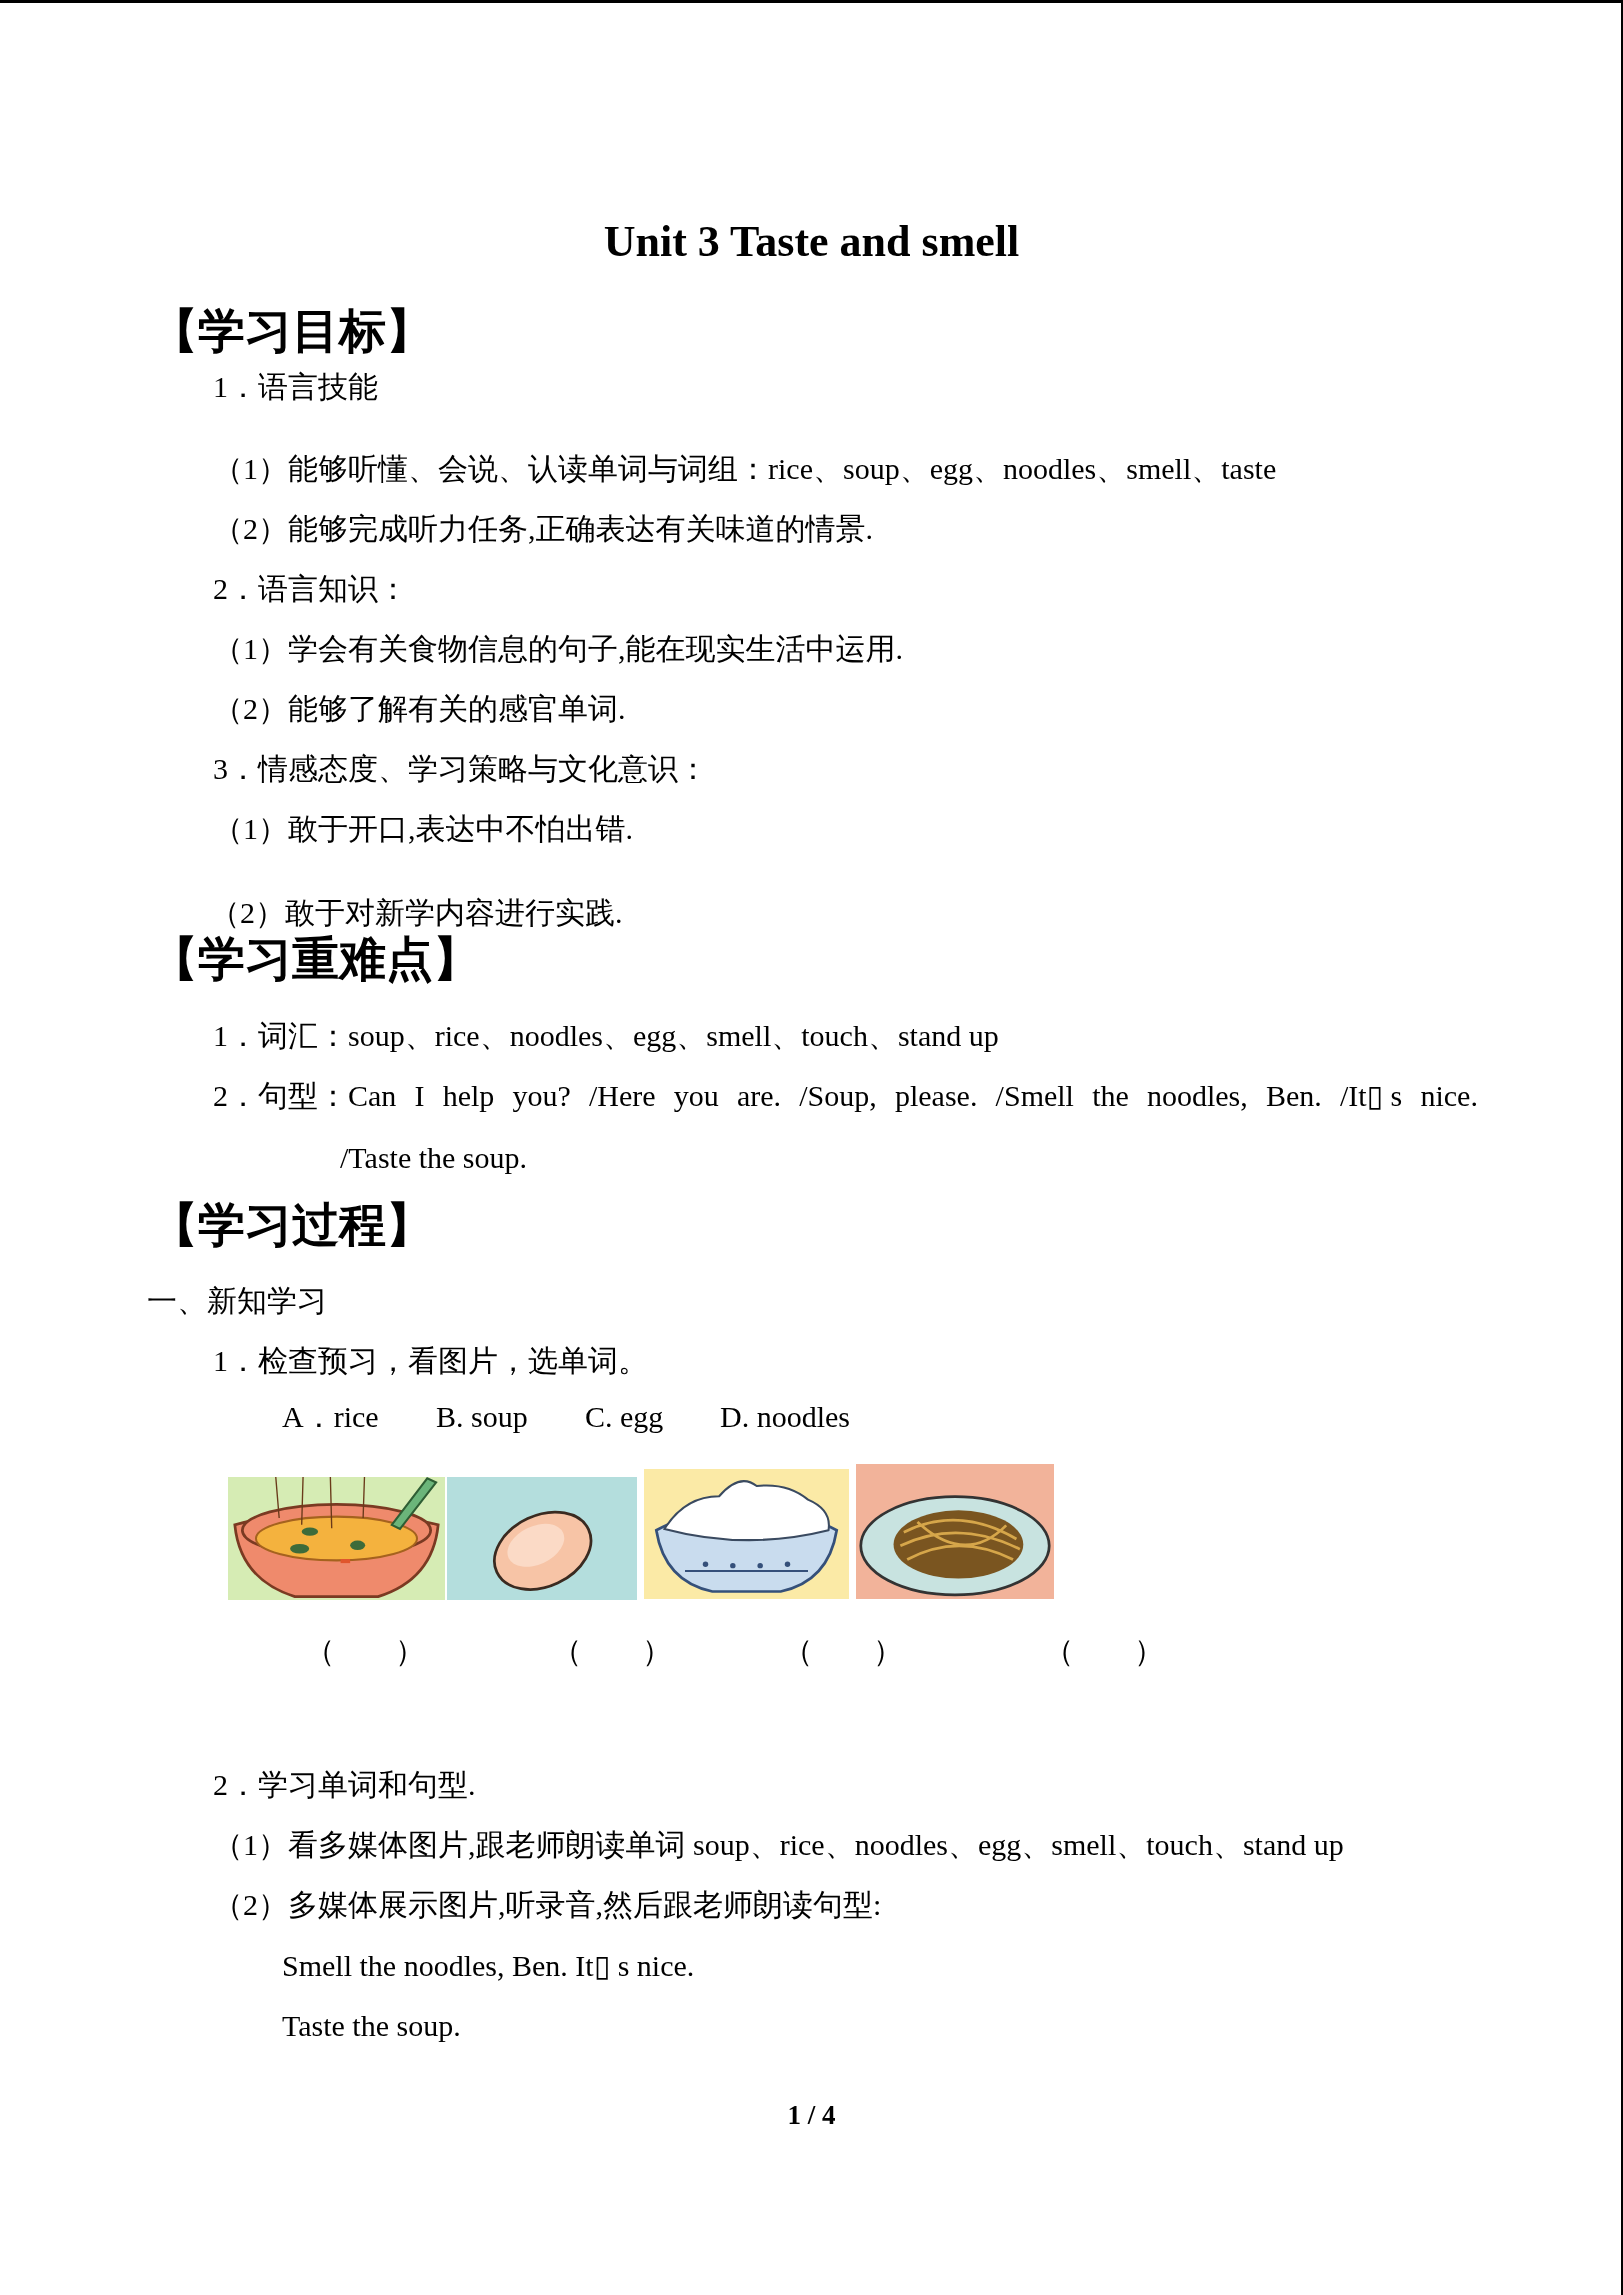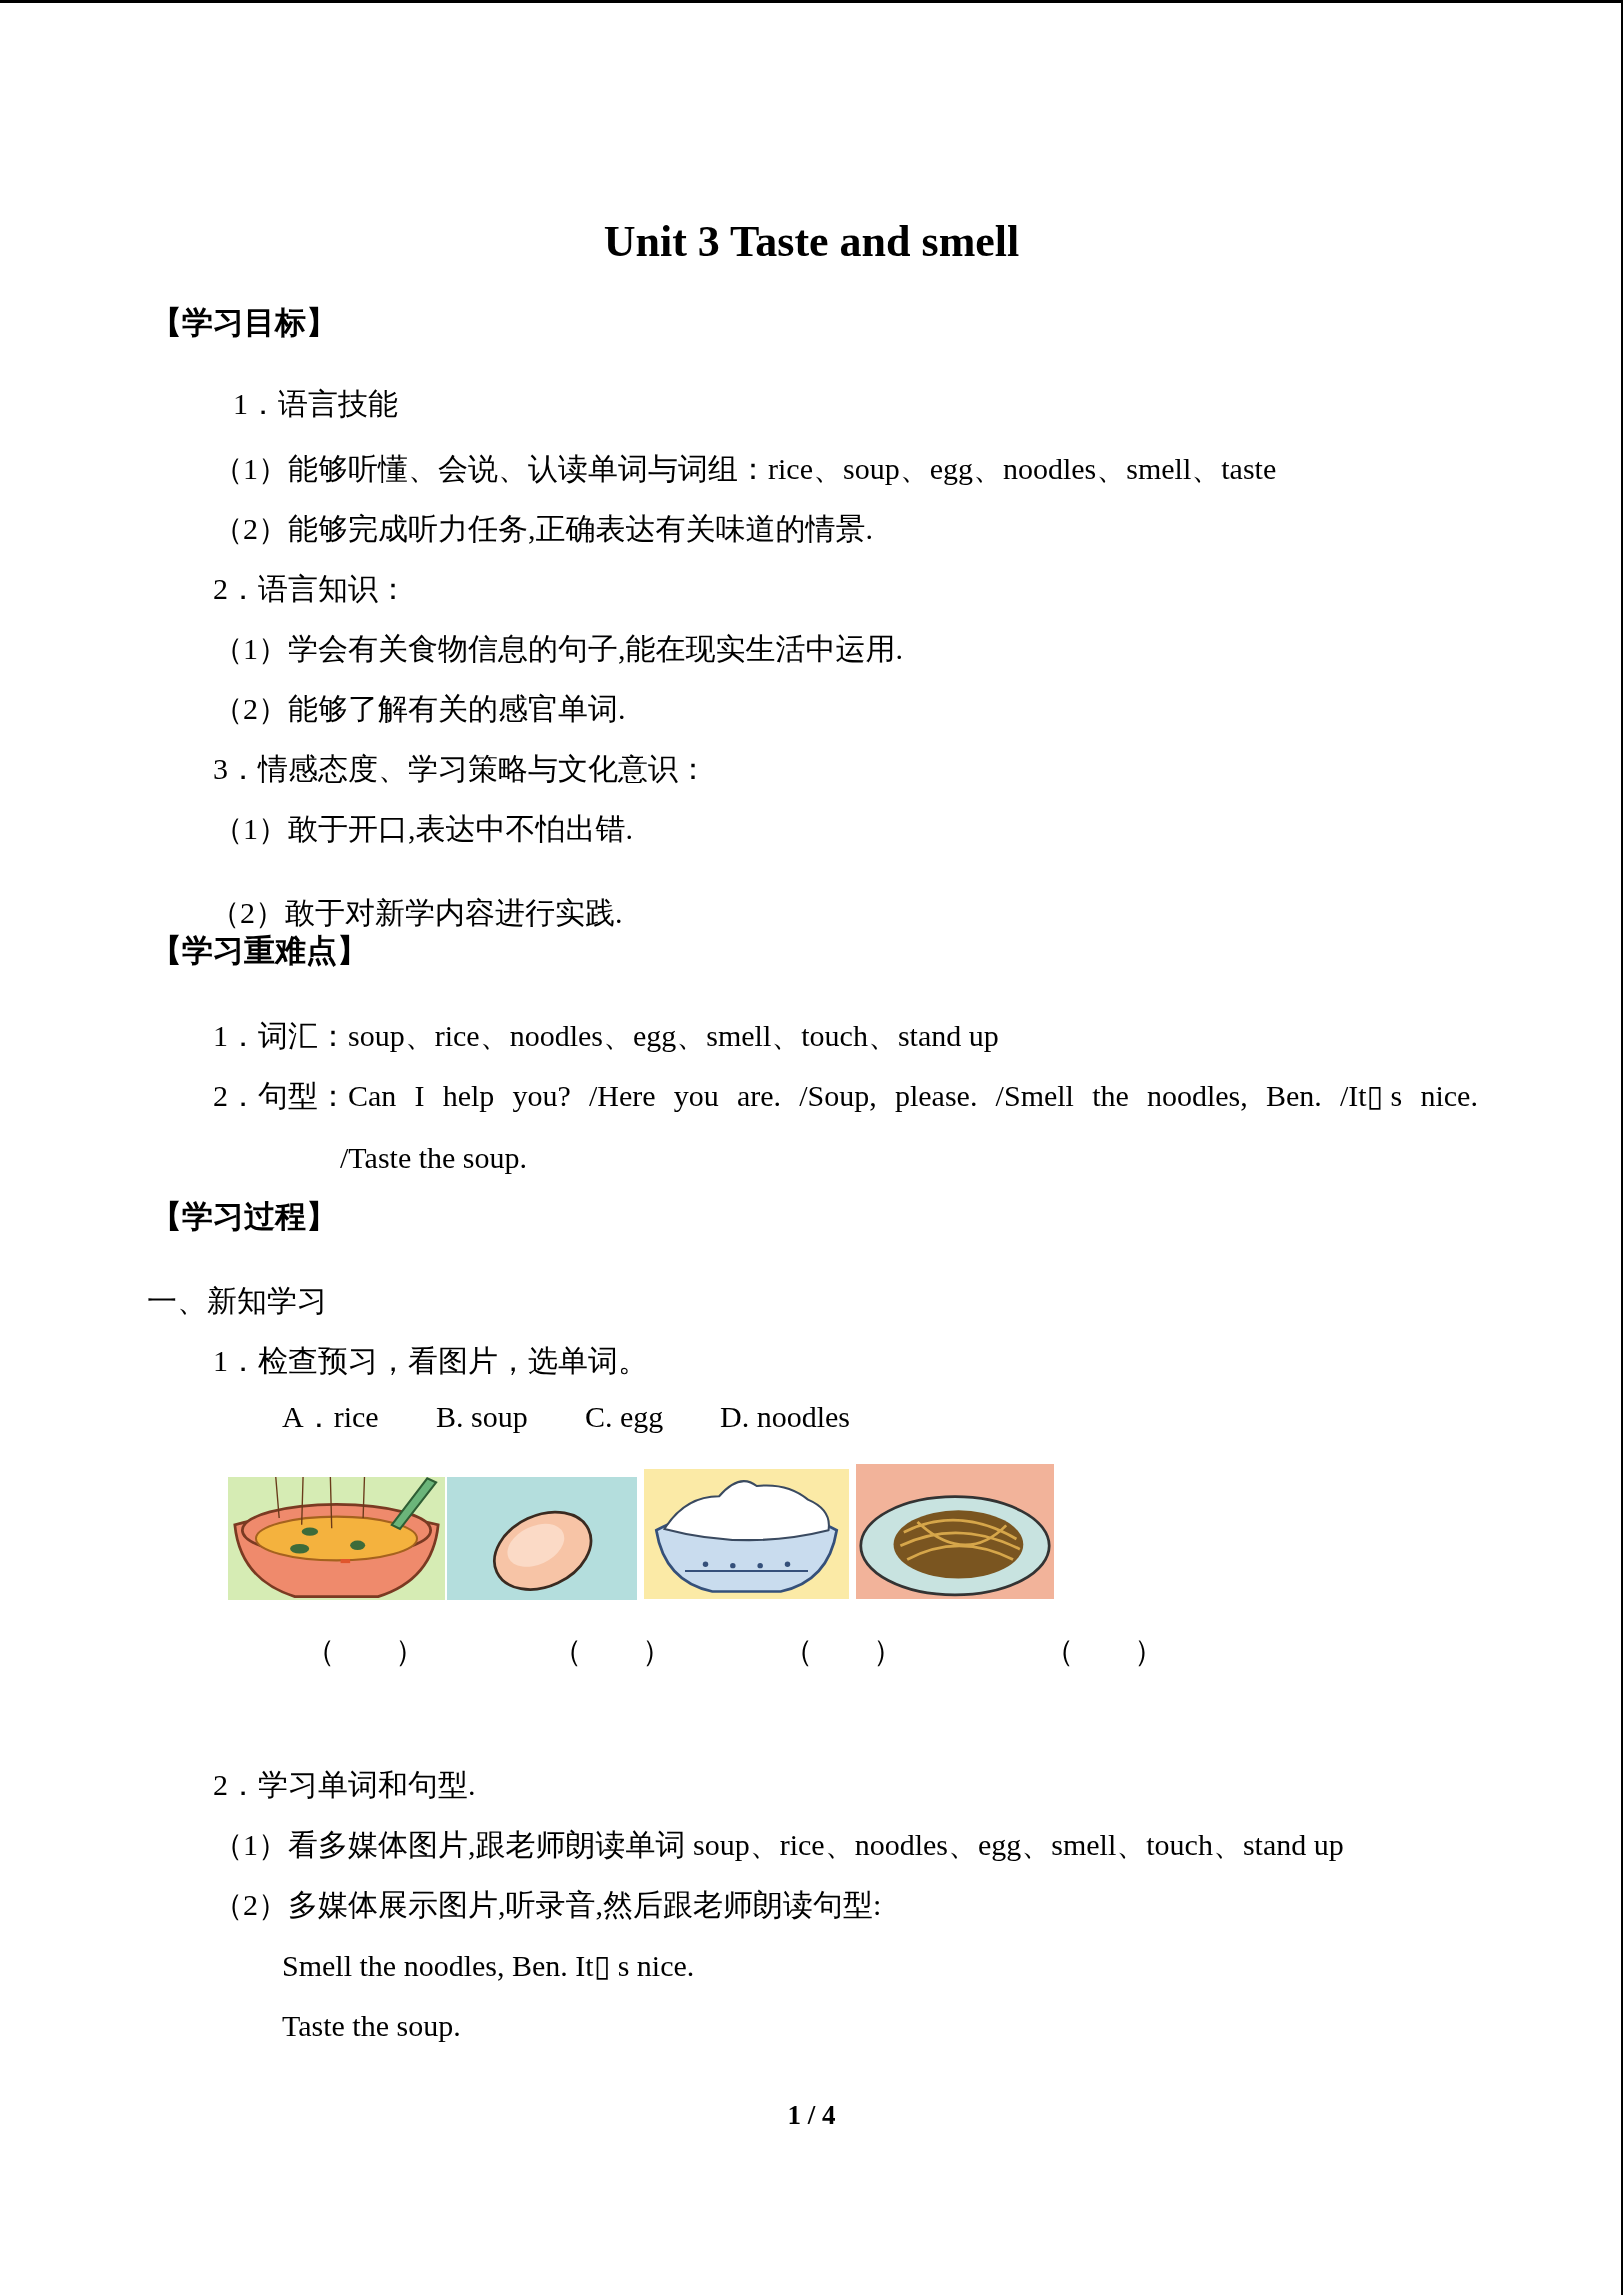--- a/index.html
+++ b/index.html
@@ -4,38 +4,38 @@
   <style>
     html, body { margin: 0; padding: 0; background: #ffffff; }
     body {
       width: 1623px; height: 2295px; position: relative; overflow: hidden;
       font-family: "Liberation Serif", "DejaVu Serif", serif; color: #000;
     }
     .frame-top { position: absolute; left: 0; top: 0; width: 1623px; height: 2.7px; background: #000; }
     .frame-right { position: absolute; right: 0; top: 0; width: 2px; height: 2295px; background: #000; }
     .t { position: absolute; white-space: nowrap; line-height: 1; }
     .title { left: 0; width: 1623px; text-align: center; top: 220px; font-size: 44px; font-weight: bold; }
-    .h { font-size: 31px; font-weight: bold; font-family: "DejaVu Sans", "Liberation Sans", sans-serif; }
+    .h { font-size: 47px; font-weight: bold; font-family: "DejaVu Sans", "Liberation Sans", sans-serif; }
     .p { font-size: 30px; }
     .justify { display: flex; justify-content: space-between; }
     .pic { position: absolute; overflow: hidden; }
     .pic svg { width: 100%; height: 100%; display: block; }
     .paren { position: absolute; font-size: 30px; line-height: 1; }
     .pageno { left: 0; width: 1623px; text-align: center; top: 2102px; font-size: 27px; font-weight: bold; }
   </style>
 </head>
 <body>
 
 <div class="frame-top"></div>
 <div class="frame-right"></div>
 
 <div class="t title">Unit 3 Taste and smell</div>
 
 <div class="t h" style="left:151px; top:307px;">【学习目标】</div>
-<div class="t p" style="left:213px; top:389px;margin-left:20px;">1．语言技能</div>
+<div class="t p" style="left:213px; top:372px;">1．语言技能</div>
 <div class="t p" style="left:213px; top:454px;">（1）能够听懂、会说、认读单词与词组：rice、soup、egg、noodles、smell、taste</div>
 <div class="t p" style="left:213px; top:514px;">（2）能够完成听力任务,正确表达有关味道的情景.</div>
 <div class="t p" style="left:213px; top:574px;">2．语言知识：</div>
 <div class="t p" style="left:213px; top:634px;">（1）学会有关食物信息的句子,能在现实生活中运用.</div>
 <div class="t p" style="left:213px; top:694px;">（2）能够了解有关的感官单词.</div>
 <div class="t p" style="left:213px; top:754px;text-align:center;">3．情感态度、学习策略与文化意识：</div>
 <div class="t p" style="left:213px; top:814px;">（1）敢于开口,表达中不怕出错.</div>
 <div class="t p" style="left:210px; top:874px;margin-top:24px;">（2）敢于对新学内容进行实践.</div>
 
 <div class="t h" style="left:151px; top:935px;">【学习重难点】</div>

